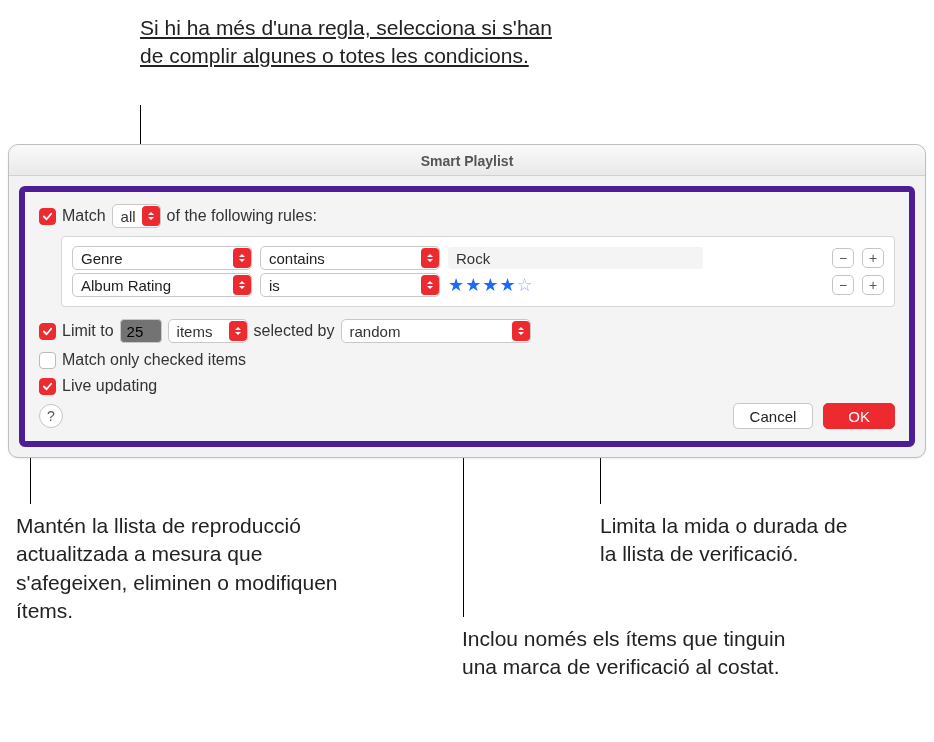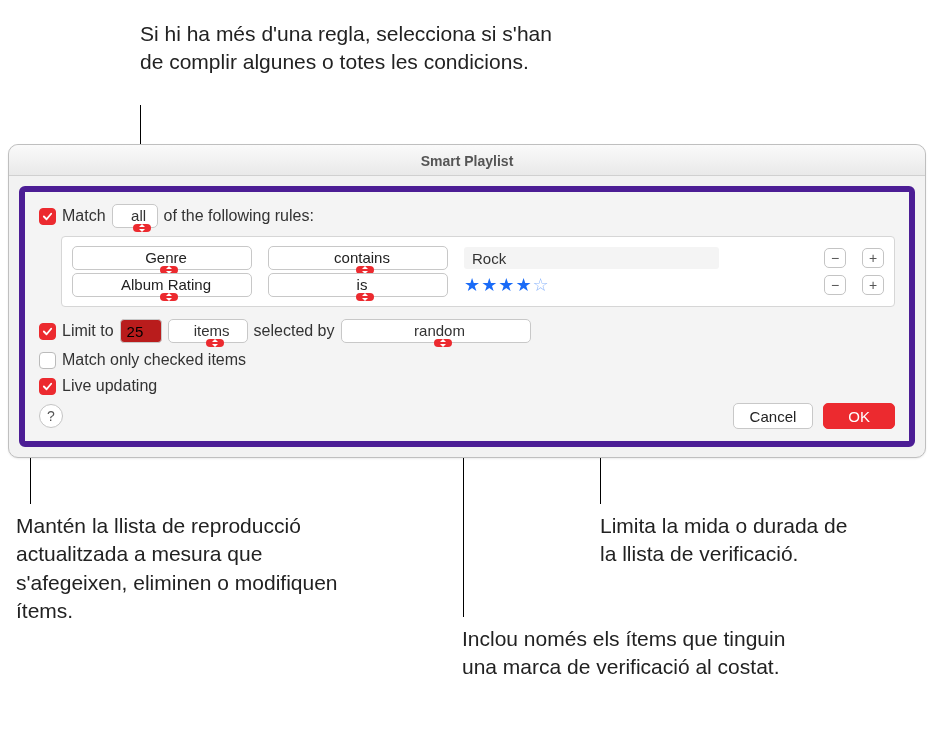--- a/index.html
+++ b/index.html
@@ -78,21 +78,20 @@
   .select {
     display: inline-flex;
     align-items: center;
     background: #fff;
     border: 1px solid #c8c8c8;
     border-radius: 5px;
     padding: 2px 0 2px 8px;
     font-size: 15px;
     height: 24px;
     position: relative;
-    flex-direction: column;
   }
   .select .arrow {
     width: 18px;
     height: 20px;
     margin-left: 6px;
     border-radius: 4px;
     background: #ec2a2f;
     display: inline-flex;
     align-items: center;
     justify-content: center;
@@ -110,37 +109,37 @@
   .rules-box {
     background: #fff;
     border: 1px solid #d6d6d6;
     border-radius: 4px;
     padding: 6px 10px;
     margin: 2px 0 12px 22px;
   }
   .rule-row {
     display: flex;
     align-items: center;
-    gap: 16px;
+    gap: 8px;
     margin: 3px 0;
   }
   .rule-row .select.field1 { width: 180px; }
   .rule-row .select.field2 { width: 180px; }
   .text-input {
     background: #f4f4f4;
     border: none;
     border-radius: 3px;
     height: 22px;
     padding: 2px 8px;
     font-size: 15px;
     width: 255px;
     color: #333;
   }
   .num-input {
-    background: #b91c1c;
+    background: #737373;
     border: 1px solid #c8c8c8;
     border-radius: 4px;
     height: 24px;
     width: 42px;
     padding: 2px 6px;
     font-size: 15px;
     text-align: left;
   }
   .stars {
     display: inline-flex;
@@ -191,21 +190,21 @@
     background: #ec2a2f;
     border-color: #ec2a2f;
     color: #fff;
     font-weight: 500;
     padding: 0 24px;
   }
 </style>
 </head>
 <body>
 
-<div class="annotation" style="left:140px; top:20px; width:430px;">Si hi ha més d'una regla, selecciona si s'han de complir algunes o totes les condicions.</div>
+<div class="annotation" style="left:140px; top:14px; width:430px;text-decoration:underline;">Si hi ha més d'una regla, selecciona si s'han de complir algunes o totes les condicions.</div>
 <div class="callout-line" style="left:140px; top:105px; width:1px; height:104px;"></div>
 
 <div class="annotation" style="left:16px; top:512px; width:340px;">Mantén la llista de reproducció actualitzada a mesura que s'afegeixen, eliminen o modifiquen ítems.</div>
 <div class="callout-line" style="left:30px; top:414px; width:1px; height:90px;"></div>
 
 <div class="annotation" style="left:462px; top:625px; width:330px;">Inclou només els ítems que tinguin una marca de verificació al costat.</div>
 <div class="callout-line" style="left:268px; top:377px; width:195px; height:1px;"></div>
 <div class="callout-line" style="left:463px; top:377px; width:1px; height:240px;"></div>
 
 <div class="annotation" style="left:600px; top:512px; width:260px;">Limita la mida o durada de la llista de verificació.</div>

